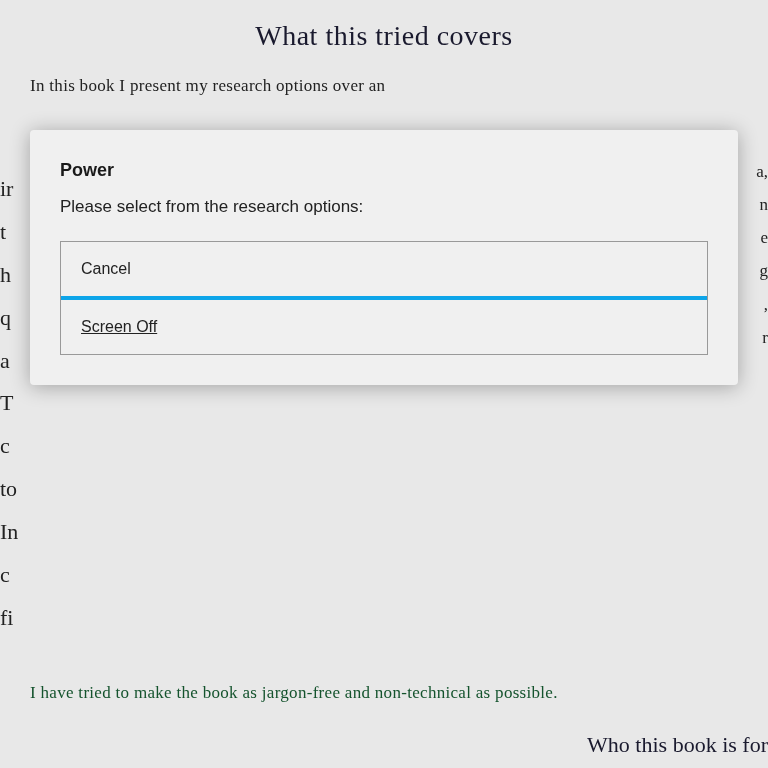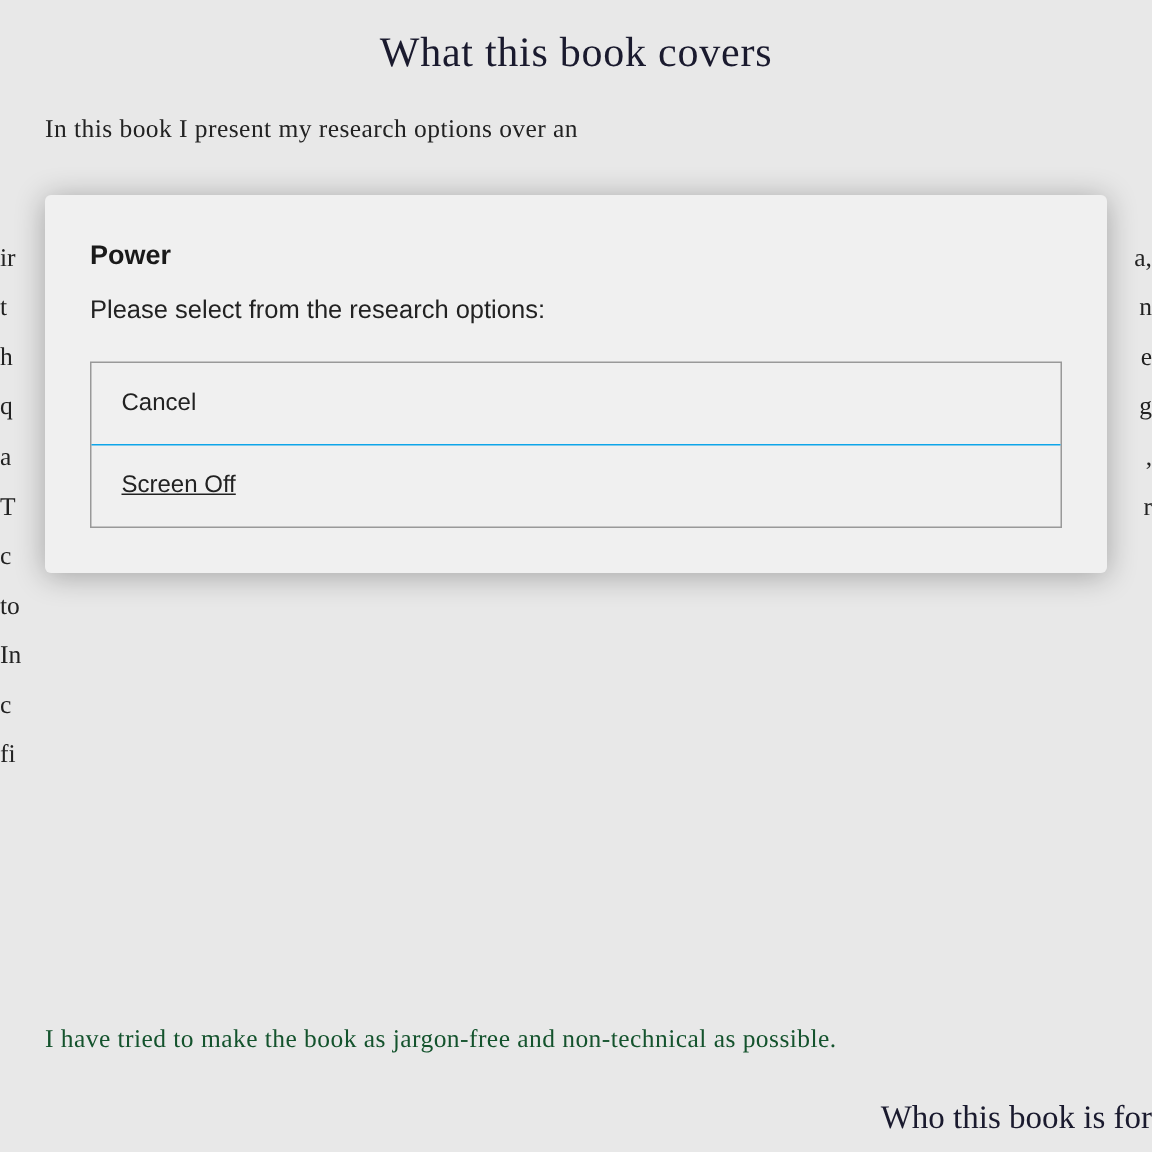--- a/index.html
+++ b/index.html
@@ -82,53 +82,53 @@
       font-size: 17px;
       color: #222;
       margin-bottom: 24px;
     }
 
     .buttons-container {
       border: 1px solid #999;
     }
 
     .modal-button-inner {
-      border-bottom: 1px solid #0ea5e9;
+      border-bottom: 4px solid #0ea5e9;
       padding: 18px 20px;
       cursor: pointer;
       font-family: 'Helvetica Neue', Arial, sans-serif;
       font-size: 16px;
       color: #222;
       background: transparent;
     }
 
     .modal-button-inner:last-child {
       border-bottom: none;
       text-decoration: underline;
     }
   </style>
 </head>
 <body>
 
 <div class="background-content">
-  <h1 class="book-title">What this book covers</h1>
+  <h1 class="book-title">What this tried covers</h1>
   <p class="book-text">
     <span>In this book I present my research options over an</span>
   </p>
 </div>
 
 <div class="book-text-bottom">
   <p>I have tried to make the book as jargon-free and non-technical as possible.</p>
 </div>
 
 <div style="position:absolute; bottom: 10px; left:0; right:0; text-align:right;">
   <span style="font-size:22px; color:#1a1a2e;">Who this book is for</span>
 </div>
 
-<div style="position:absolute; top:155px; left:0; width:30px; font-size:17px; color:#222; line-height:1.95;">
+<div style="position:absolute; top:168px; left:0; width:30px; font-size:22px; color:#222; line-height:1.95;">
   <div>ir</div>
   <div>t</div>
   <div>h</div>
   <div>q</div>
   <div>a</div>
   <div>T</div>
   <div>c</div>
   <div>to</div>
   <div>In</div>
   <div>c</div>

